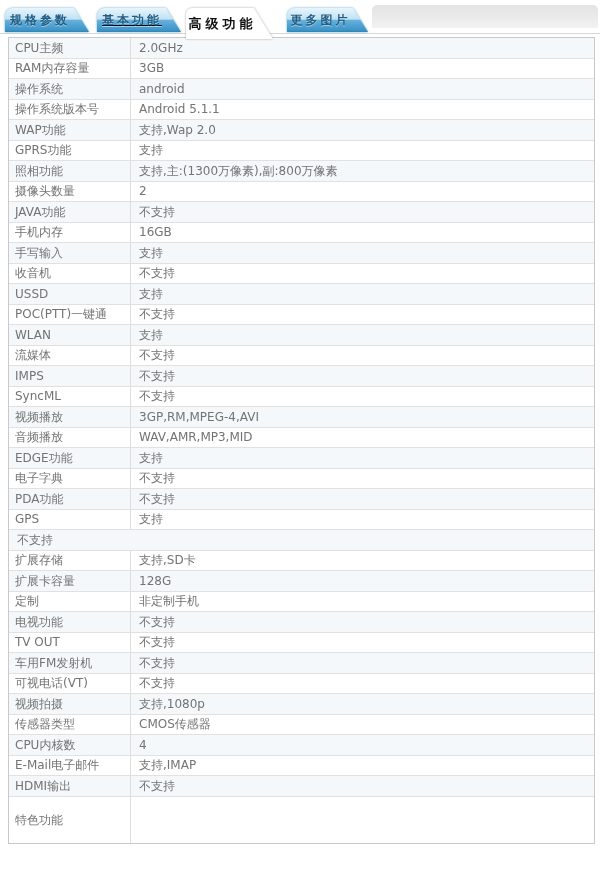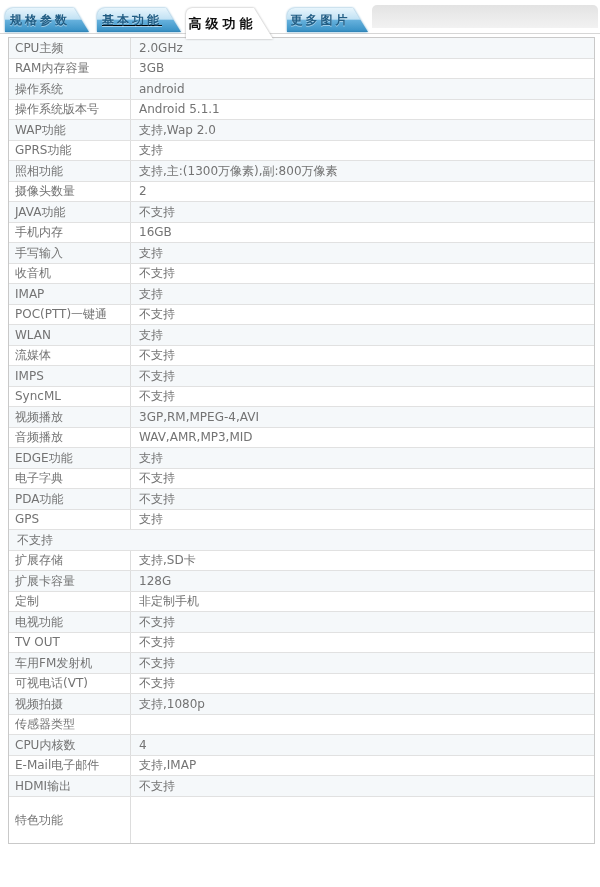--- a/index.html
+++ b/index.html
@@ -117,21 +117,21 @@
     </div>
     <div class="row">
       <div class="cell label">手写输入</div>
       <div class="cell value">支持</div>
     </div>
     <div class="row">
       <div class="cell label">收音机</div>
       <div class="cell value">不支持</div>
     </div>
     <div class="row">
-      <div class="cell label">IMAP</div>
+      <div class="cell label">USSD</div>
       <div class="cell value">支持</div>
     </div>
     <div class="row">
       <div class="cell label">POC(PTT)一键通</div>
       <div class="cell value">不支持</div>
     </div>
     <div class="row">
       <div class="cell label">WLAN</div>
       <div class="cell value">支持</div>
     </div>
@@ -201,20 +201,21 @@
     <div class="row">
       <div class="cell label">可视电话(VT)</div>
       <div class="cell value">不支持</div>
     </div>
     <div class="row">
       <div class="cell label">视频拍摄</div>
       <div class="cell value">支持,1080p</div>
     </div>
     <div class="row">
       <div class="cell label">传感器类型</div>
+      <div class="cell value">CMOS传感器</div>
     </div>
     <div class="row">
       <div class="cell label">CPU内核数</div>
       <div class="cell value">4</div>
     </div>
     <div class="row">
       <div class="cell label">E-Mail电子邮件</div>
       <div class="cell value">支持,IMAP</div>
     </div>
     <div class="row">

